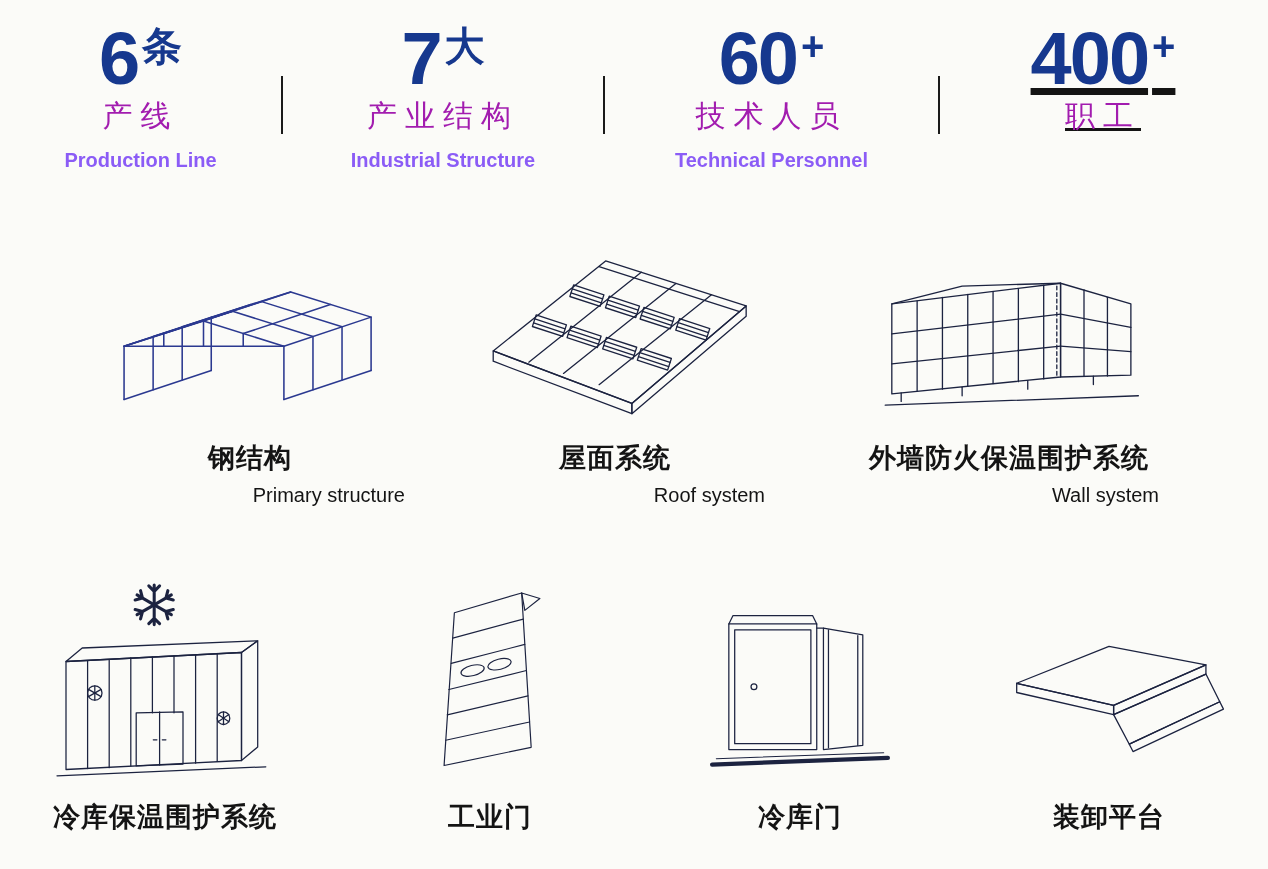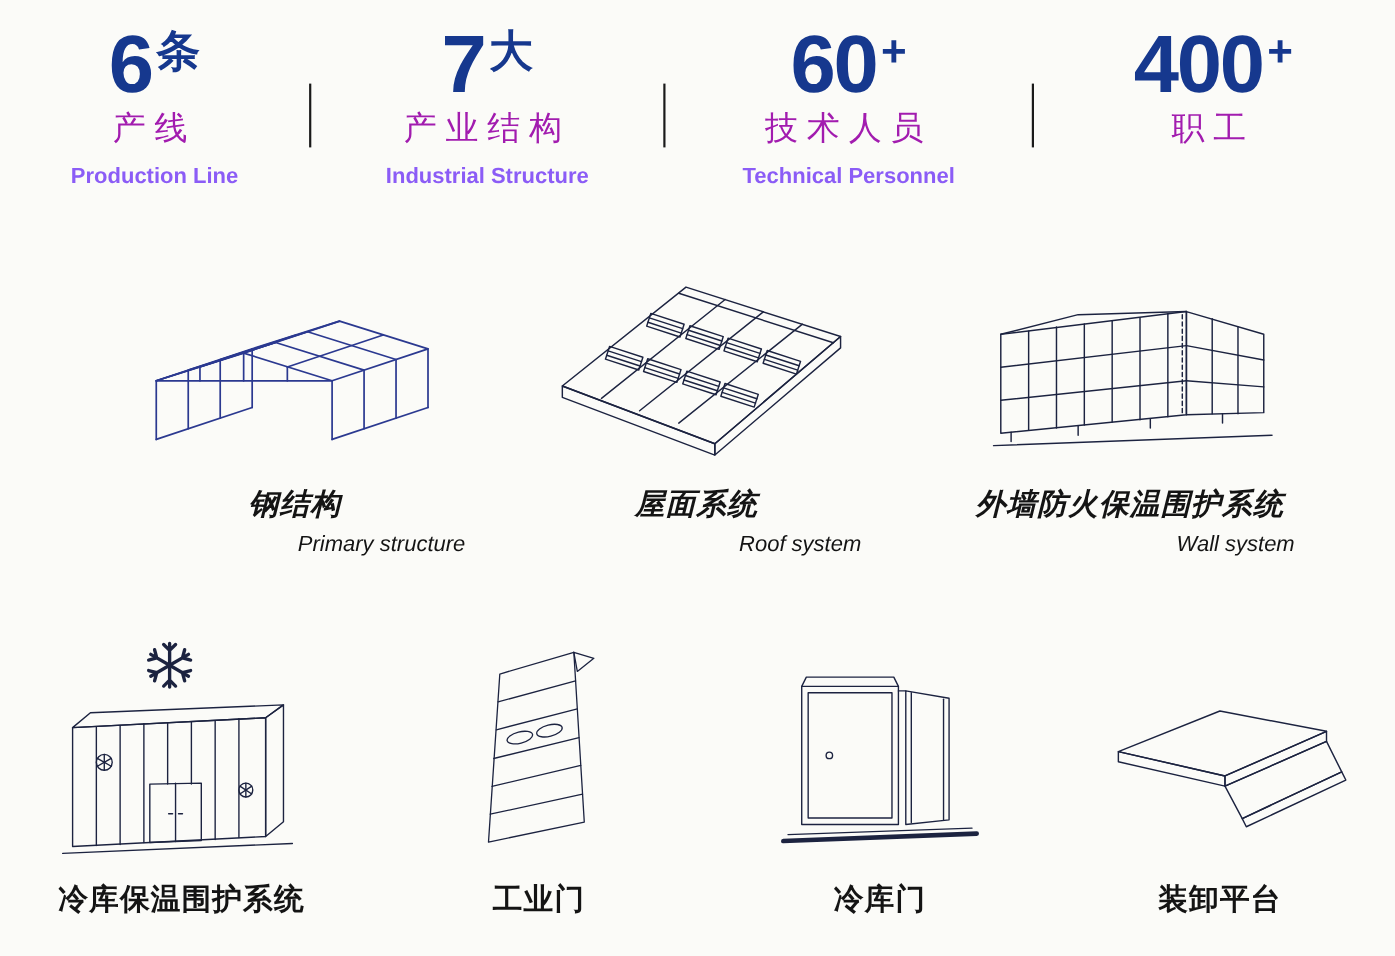--- a/index.html
+++ b/index.html
@@ -6,28 +6,28 @@
   html,body { margin:0; padding:0; }
   body {
     width:1268px; height:869px;
     background:#fbfbf8;
     font-family:"Liberation Sans", sans-serif;
     color:#141414;
     overflow:hidden;
   }
   .stats-row { display:flex; align-items:flex-start; padding-top:22px; }
   .stat { text-align:center; }
-  .stat.s1{ width:281px; } .stat.s2{ width:320px; } .stat.s3{ width:333px; } .stat.s4{ width:326px; }
+  .stat.s1{ width:281px; } .stat.s2{ width:320px; } .stat.s3{ width:333px; } .stat.s4{ width:326px;text-decoration:underline; }
   .divider { width:2px; height:58px; background:#1a1a1a; margin-top:54px; }
   .stat-number { font-size:74px; font-weight:700; color:#16388e; line-height:1; letter-spacing:-2px; }
   .stat-suffix { font-size:40px; position:relative; top:-24px; margin-left:4px; letter-spacing:0; }
   .stat-zh { font-size:30px; letter-spacing:8px; color:#a21caf; }
   .stat-en { font-size:20px; font-weight:700; margin-top:12px; color:#8b5cf6; }
 
-  .row1 { display:grid; grid-template-columns:440px 290px 498px; padding-left:48px; margin-top:44px; justify-items:center;font-style:italic; }
+  .row1 { display:grid; grid-template-columns:440px 290px 498px; padding-left:30px; margin-top:44px; justify-items:center; }
   .row2 { display:grid; grid-template-columns:330px 320px 300px 318px; margin-top:30px; justify-items:center; }
   .figure { text-align:center; }
   .img-box1 { height:192px; display:flex; align-items:flex-end; justify-content:center; }
   .img-box2 { height:214px; display:flex; align-items:flex-end; justify-content:center; }
   .p-zh { font-size:27px; font-weight:600; margin-top:16px; letter-spacing:1px; color:#141414; white-space:nowrap; }
   .p-en { font-size:20px; font-weight:500; margin-top:8px; color:#141414; white-space:nowrap;text-align:right; }
   svg { display:block; overflow:visible; }
 </style>
 </head>
 <body>

